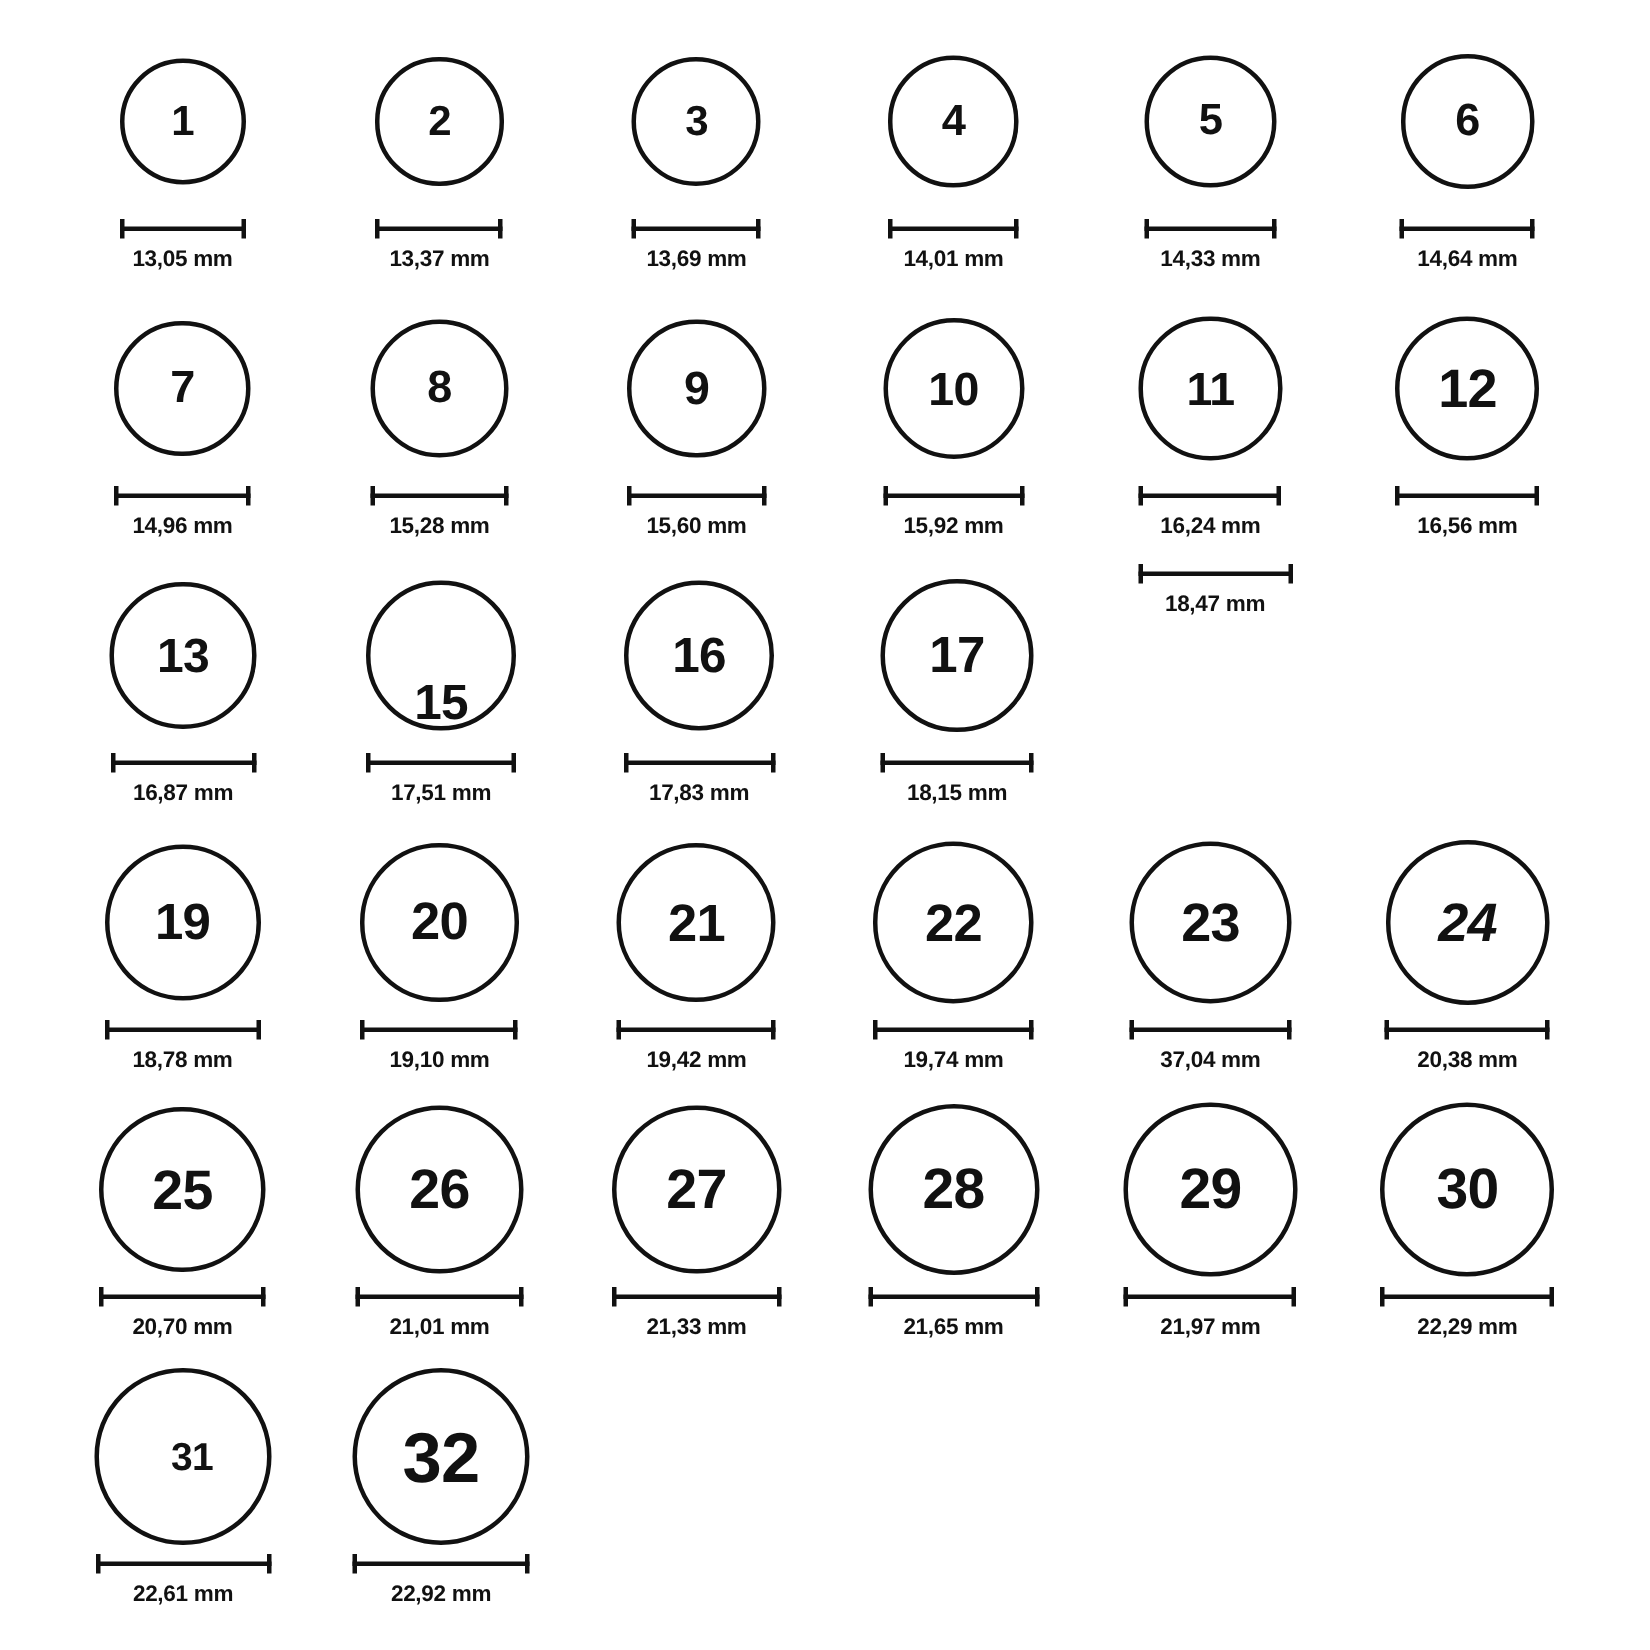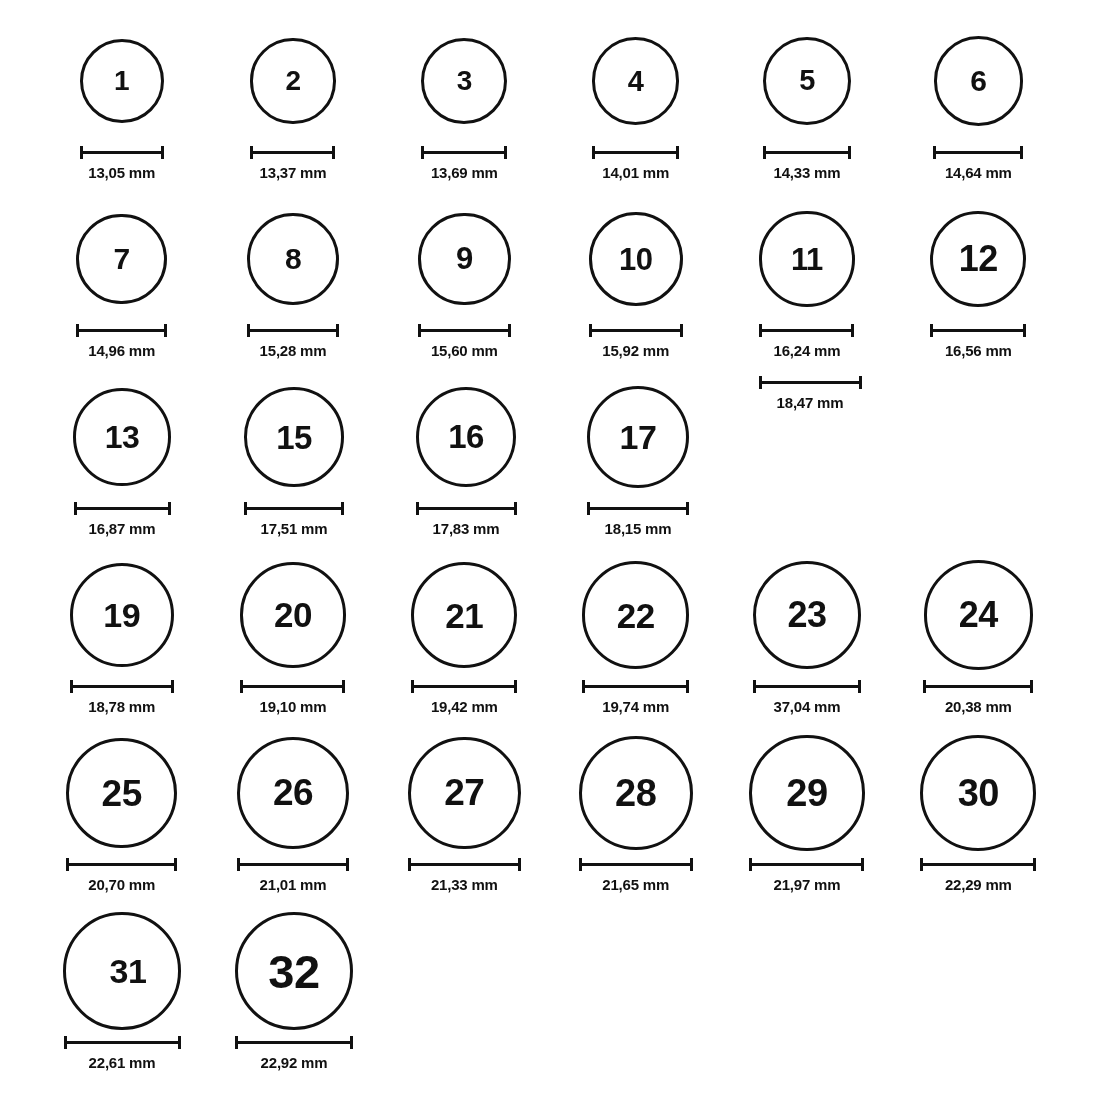--- a/index.html
+++ b/index.html
@@ -270,21 +270,21 @@
         </div>
         <div class="ring-ruler" style="width: 97px;">
           <div class="bar"></div>
           <div class="cap left"></div>
           <div class="cap right"></div>
         </div>
         <div class="ring-measure">16,87 mm</div>
       </div>
       <div class="ring-cell">
         <div class="ring-circle-wrap">
-          <div class="ring-circle" style="width: 99.5629px; height: 99.5629px;">
+          <div class="ring-circle" style="width: 99.5629px; height: 99.5629px; align-items: flex-end;">
             <span class="ring-number" style="font-size: 33px;">15</span>
           </div>
         </div>
         <div class="ring-ruler" style="width: 100px;">
           <div class="bar"></div>
           <div class="cap left"></div>
           <div class="cap right"></div>
         </div>
         <div class="ring-measure">17,51 mm</div>
       </div>
@@ -385,21 +385,21 @@
         <div class="ring-ruler" style="width: 108px;">
           <div class="bar"></div>
           <div class="cap left"></div>
           <div class="cap right"></div>
         </div>
         <div class="ring-measure">37,04 mm</div>
       </div>
       <div class="ring-cell">
         <div class="ring-circle-wrap">
           <div class="ring-circle" style="width: 109.578px; height: 109.578px;">
-            <span class="ring-number" style="font-size: 36px;">24</span>
+            <span class="ring-number" style="font-size: 36px; font-style: italic;">24</span>
           </div>
         </div>
         <div class="ring-ruler" style="width: 110px;">
           <div class="bar"></div>
           <div class="cap left"></div>
           <div class="cap right"></div>
         </div>
         <div class="ring-measure">20,38 mm</div>
       </div>
     </div>
@@ -480,21 +480,21 @@
           <div class="cap left"></div>
           <div class="cap right"></div>
         </div>
         <div class="ring-measure">22,29 mm</div>
       </div>
     </div>
     <div class="chart-row">
       <div class="ring-cell">
         <div class="ring-circle-wrap">
           <div class="ring-circle" style="width: 117.359px; height: 117.359px;">
-            <span class="ring-number" style="font-size: 34px; margin-left: 12px;">31</span>
+            <span class="ring-number" style="font-size: 26px; margin-left: 12px;">31</span>
           </div>
         </div>
         <div class="ring-ruler" style="width: 117px;">
           <div class="bar"></div>
           <div class="cap left"></div>
           <div class="cap right"></div>
         </div>
         <div class="ring-measure">22,61 mm</div>
       </div>
       <div class="ring-cell">

